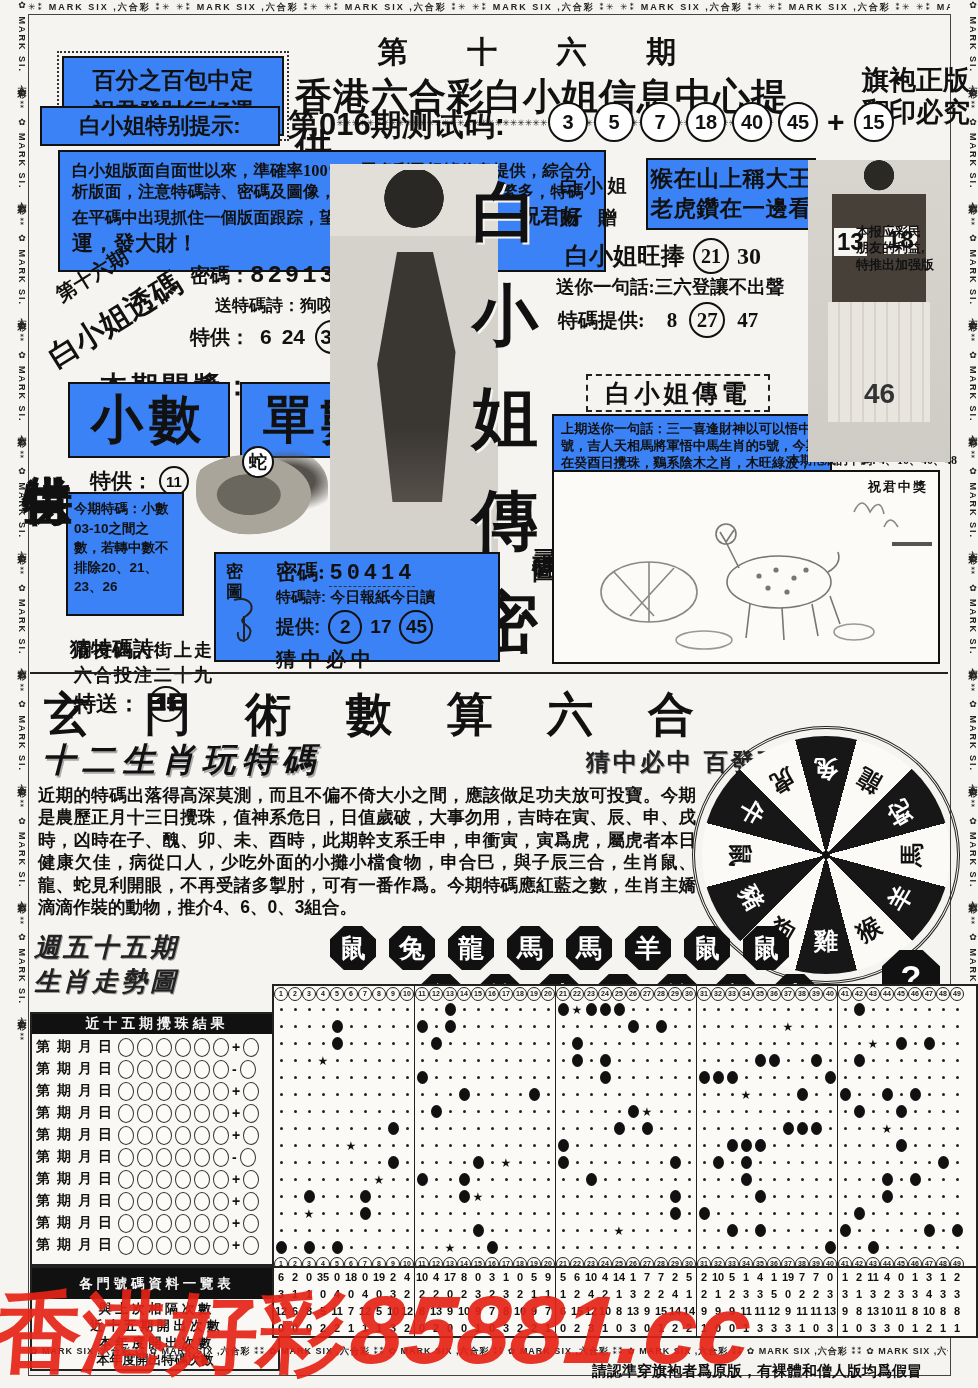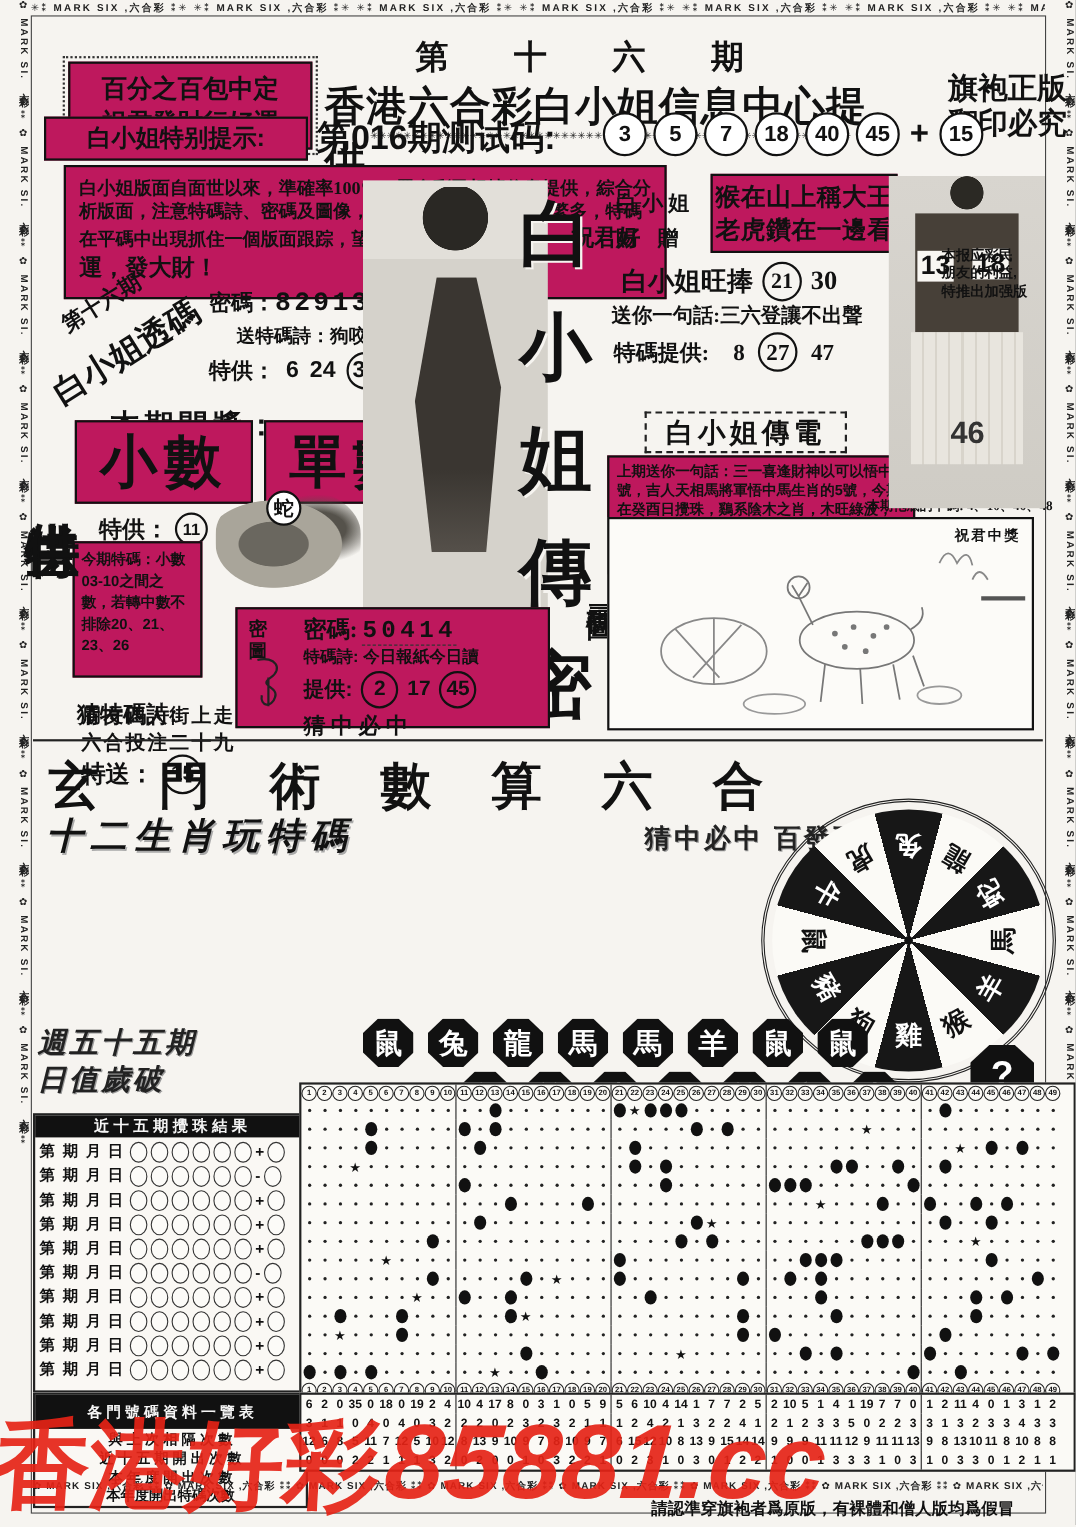--- a/index.html
+++ b/index.html
@@ -4,21 +4,21 @@
 <style>
   html,body{margin:0;padding:0;background:#888;}
   .page{position:relative;width:978px;height:1388px;background:#f6f4f0;color:#111;
         font-family:"Liberation Sans","DejaVu Sans",sans-serif;overflow:hidden;}
   .abs{position:absolute;}
   .serif{font-family:"Liberation Serif","DejaVu Serif",serif;}
   .mono{font-family:"Liberation Mono","DejaVu Sans Mono",monospace;}
   .b{font-weight:700;} .xb{font-weight:900;}
   .strip{color:#222;font-size:9px;font-weight:700;letter-spacing:2px;line-height:10px;overflow:hidden;white-space:nowrap;}
   .vstrip{writing-mode:vertical-rl;text-orientation:mixed;height:1388px;width:26px;}
-  .box{border:2px solid #111;background:#be185d;}
+  .box{border:2px solid #111;background:#3b82f6;}
   .ring{display:inline-flex;align-items:center;justify-content:center;border:2px solid #111;border-radius:50%;}
   .circle-num{width:36px;height:36px;font-size:20px;font-weight:900;margin:0 3px;background:#fff;}
   .sm-ring{width:26px;height:26px;font-size:15px;font-weight:900;}
   .draw-row{display:flex;align-items:center;height:22px;font-size:14px;font-weight:700;gap:3px;}
   .oval{display:inline-block;width:14px;height:17px;border:1.5px solid #333;border-radius:50%;background:#fcfbf8;}
   .mx-cell{display:inline-flex;align-items:center;justify-content:center;width:14px;height:17px;}
   .dot{width:3px;height:3px;border-radius:50%;background:#222;}
   .ball{width:11px;height:13px;border-radius:50%;background:#111;}
   .star{font-size:12px;line-height:10px;}
   .mrow{display:flex;}
@@ -225,20 +225,21 @@
       <span>玄</span>
       <span>門</span>
       <span>術</span>
       <span>數</span>
       <span>算</span>
       <span>六</span>
       <span>合</span>
     </div>
   <div class="abs xb" style="left:42px;top:738px;font-size:33px;font-style:italic;letter-spacing:7px;text-shadow:1.5px 1.5px 0 #aaa;">十二生肖玩特碼</div>
   <div class="abs xb" style="left:586px;top:746px;font-size:24px;letter-spacing:3px;color:#222;text-shadow:1px 1px 0 #999;">猜中必中 百發百中</div>
+  <div class="abs b" style="left:38px;top:784px;width:658px;font-size:17.5px;line-height:1.28;text-align:justify;">近期的特碼出落得高深莫測，而且不偏不倚大小之間，應該做足功夫放可投寶。今期是農歷正月十三日攪珠，值神系危日，日值歲破，大事勿用，吉時在寅、辰、申、戌時，凶時在子、醜、卯、未、酉時，此期幹支系壬申，申衝寅，寅爲虎，屬虎者本日健康欠佳，病從口人，少吃外面的小攤小檔食物，申合巳，與子辰三合，生肖鼠、龍、蛇見利開眼，不再受諸多掣肘，可有一番作爲。今期特碼應紅藍之數，生肖主嬌滴滴作裝的動物，推介4、6、0、3組合。</div>
 
   <div class="abs" style="left:692px;top:726px;width:268px;height:258px;" id="wheel">
     <div style="position:absolute;inset:0;border-radius:50%;border:3px double #222;"></div>
     <div id="wheel-face" style="position: absolute; inset: 10px; border-radius: 50%; background: conic-gradient(from -15deg, rgb(23, 23, 23) 0deg, rgb(23, 23, 23) 30deg, rgb(251, 250, 246) 30deg, rgb(251, 250, 246) 60deg, rgb(23, 23, 23) 60deg, rgb(23, 23, 23) 90deg, rgb(251, 250, 246) 90deg, rgb(251, 250, 246) 120deg, rgb(23, 23, 23) 120deg, rgb(23, 23, 23) 150deg, rgb(251, 250, 246) 150deg, rgb(251, 250, 246) 180deg, rgb(23, 23, 23) 180deg, rgb(23, 23, 23) 210deg, rgb(251, 250, 246) 210deg, rgb(251, 250, 246) 240deg, rgb(23, 23, 23) 240deg, rgb(23, 23, 23) 270deg, rgb(251, 250, 246) 270deg, rgb(251, 250, 246) 300deg, rgb(23, 23, 23) 300deg, rgb(23, 23, 23) 330deg, rgb(251, 250, 246) 330deg, rgb(251, 250, 246) 360deg);">
         <span class="seglabel" style="color: rgb(255, 255, 255); left: 50%; top: 50%; transform: translate(-50%, -50%) rotate(0deg) translate(0px, -86px) rotate(180deg);">兔</span>
         <span class="seglabel" style="color: rgb(17, 17, 17); left: 50%; top: 50%; transform: translate(-50%, -50%) rotate(30deg) translate(0px, -86px) rotate(180deg);">龍</span>
         <span class="seglabel" style="color: rgb(255, 255, 255); left: 50%; top: 50%; transform: translate(-50%, -50%) rotate(60deg) translate(0px, -86px) rotate(180deg);">蛇</span>
         <span class="seglabel" style="color: rgb(17, 17, 17); left: 50%; top: 50%; transform: translate(-50%, -50%) rotate(90deg) translate(0px, -86px) rotate(180deg);">馬</span>
         <span class="seglabel" style="color: rgb(255, 255, 255); left: 50%; top: 50%; transform: translate(-50%, -50%) rotate(120deg) translate(0px, -86px) rotate(180deg);">羊</span>
         <span class="seglabel" style="color: rgb(17, 17, 17); left: 50%; top: 50%; transform: translate(-50%, -50%) rotate(150deg) translate(0px, -86px) rotate(180deg);">猴</span>
@@ -246,21 +247,21 @@
         <span class="seglabel" style="color: rgb(17, 17, 17); left: 50%; top: 50%; transform: translate(-50%, -50%) rotate(210deg) translate(0px, -86px) rotate(180deg);">狗</span>
         <span class="seglabel" style="color: rgb(255, 255, 255); left: 50%; top: 50%; transform: translate(-50%, -50%) rotate(240deg) translate(0px, -86px) rotate(180deg);">豬</span>
         <span class="seglabel" style="color: rgb(17, 17, 17); left: 50%; top: 50%; transform: translate(-50%, -50%) rotate(270deg) translate(0px, -86px) rotate(180deg);">鼠</span>
         <span class="seglabel" style="color: rgb(255, 255, 255); left: 50%; top: 50%; transform: translate(-50%, -50%) rotate(300deg) translate(0px, -86px) rotate(180deg);">牛</span>
         <span class="seglabel" style="color: rgb(17, 17, 17); left: 50%; top: 50%; transform: translate(-50%, -50%) rotate(330deg) translate(0px, -86px) rotate(180deg);">虎</span>
       </div>
     <div style="position:absolute;left:50%;top:50%;width:8px;height:8px;margin:-4px;background:#111;border-radius:50%;"></div>
   </div>
 
   <div class="abs xb" style="left:34px;top:930px;font-size:26px;font-style:italic;letter-spacing:3px;color:#222;text-shadow:1px 1px 0 #999;">週五十五期</div>
-  <div class="abs xb" style="left:34px;top:964px;font-size:26px;font-style:italic;letter-spacing:3px;color:#222;text-shadow:1px 1px 0 #999;">日值歲破</div>
+  <div class="abs xb" style="left:34px;top:964px;font-size:26px;font-style:italic;letter-spacing:3px;color:#222;text-shadow:1px 1px 0 #999;">生肖走勢圖</div>
   <div class="abs" style="left:330px;top:926px;display:flex;" id="badge-row-1">
       <span class="badge">鼠</span>
       <span class="badge">兔</span>
       <span class="badge">龍</span>
       <span class="badge">馬</span>
       <span class="badge">馬</span>
       <span class="badge">羊</span>
       <span class="badge">鼠</span>
       <span class="badge">鼠</span>
     </div>

